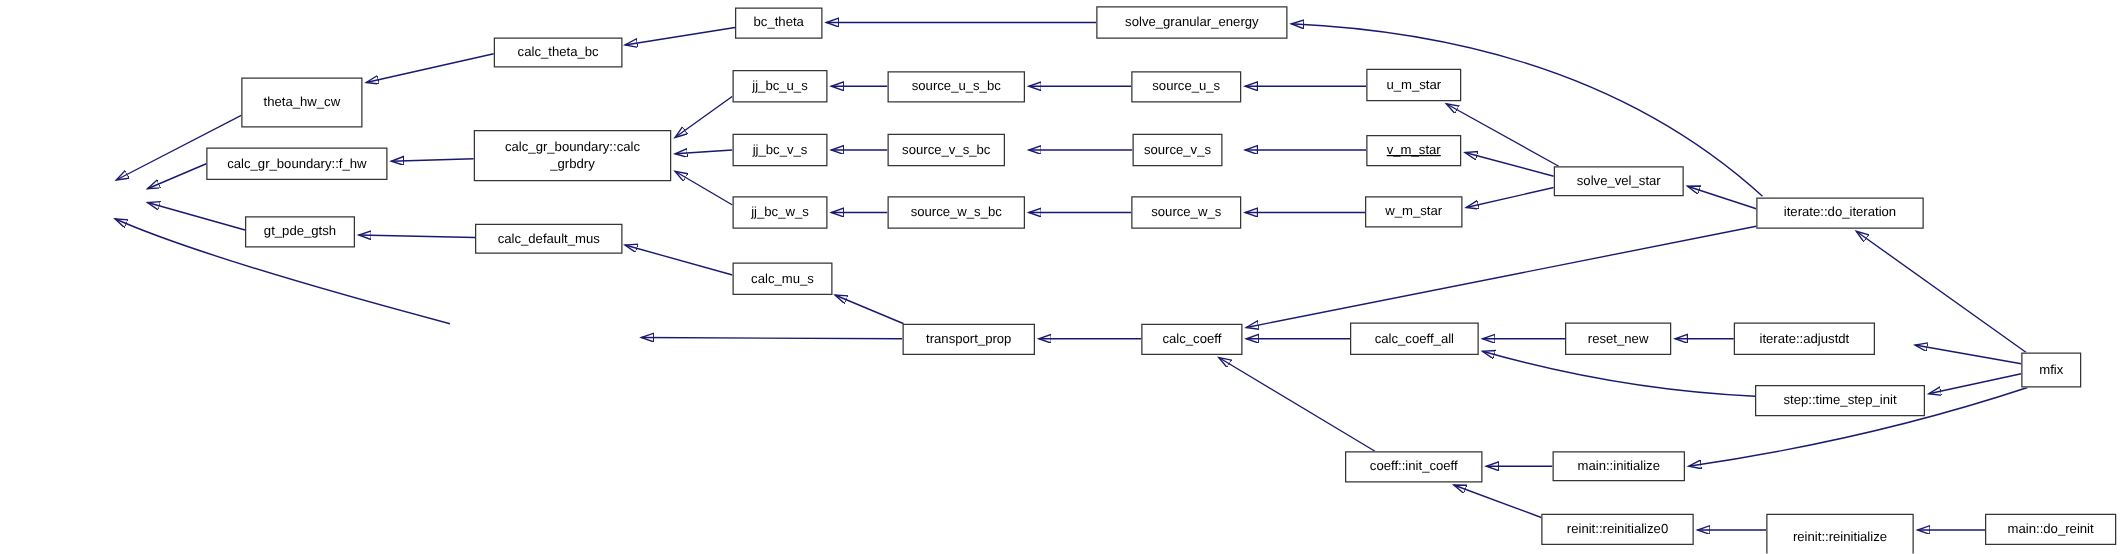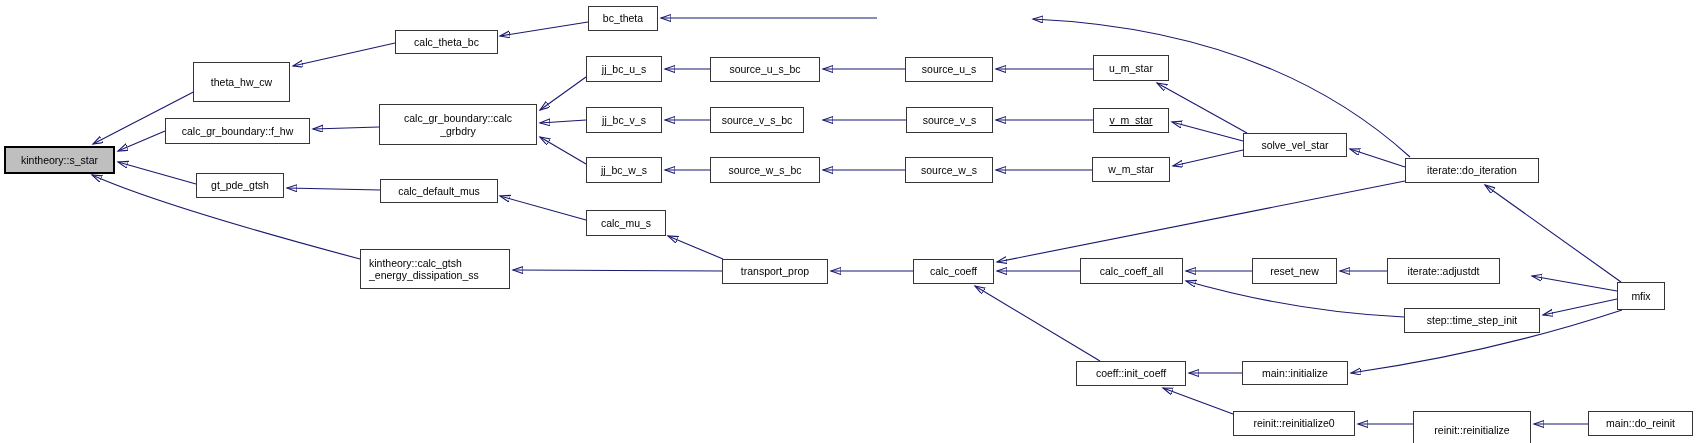--- a/index.html
+++ b/index.html
@@ -88,41 +88,39 @@
     <path d="M1416,271 L1340,271" marker-end="url(#arr)"></path>
     <path d="M1617,291 L1532,276" marker-end="url(#arr)"></path>
     <path d="M1617,299 L1543,315" marker-end="url(#arr)"></path>
     <path d="M1622,310 Q1495,352 1351,373" marker-end="url(#arr)"></path>
     <path d="M1242,373 L1189,373" marker-end="url(#arr)"></path>
     <path d="M1233,414 L1163,388" marker-end="url(#arr)"></path>
     <path d="M1413,424 L1358,424" marker-end="url(#arr)"></path>
     <path d="M1588,424 L1534,424" marker-end="url(#arr)"></path>
   </svg>
 
-  <div class="node current" style="left:4px;top:146px;width:111px;height:28px;">kintheory::s_star</div>
   <div class="node" style="left:193px;top:62px;width:97px;height:40px;">theta_hw_cw</div>
   <div class="node" style="left:165px;top:118px;width:145px;height:26px;">calc_gr_boundary::f_hw</div>
   <div class="node" style="left:196px;top:173px;width:88px;height:25px;">gt_pde_gtsh</div>
   <div class="node" style="left:395px;top:30px;width:103px;height:24px;">calc_theta_bc</div>
   <div class="node" style="left:379px;top:104px;width:158px;height:41px;">calc_gr_boundary::calc
 _grbdry</div>
   <div class="node" style="left:380px;top:179px;width:118px;height:24px;">calc_default_mus</div>
-  <div class="node align-left" style="left:360px;top:249px;width:150px;height:40px;">kintheory::calc_gtsh
-_energy_dissipation_ss</div>
   <div class="node" style="left:588px;top:6px;width:70px;height:25px;">bc_theta</div>
   <div class="node" style="left:586px;top:56px;width:76px;height:26px;">jj_bc_u_s</div>
   <div class="node" style="left:586px;top:107px;width:76px;height:26px;">jj_bc_v_s</div>
   <div class="node" style="left:586px;top:157px;width:76px;height:26px;">jj_bc_w_s</div>
   <div class="node" style="left:586px;top:210px;width:80px;height:26px;">calc_mu_s</div>
   <div class="node" style="left:710px;top:57px;width:110px;height:25px;">source_u_s_bc</div>
   <div class="node" style="left:710px;top:107px;width:94px;height:26px;">source_v_s_bc</div>
   <div class="node" style="left:710px;top:157px;width:110px;height:26px;">source_w_s_bc</div>
   <div class="node" style="left:905px;top:57px;width:88px;height:25px;">source_u_s</div>
-  <div class="node" style="left:906px;top:107px;width:87px;height:26px;">source_v_s</div>
+  <div class="node" style="left:906px;top:107px;width:72px;height:26px;">source_v_s</div>
   <div class="node" style="left:905px;top:157px;width:88px;height:26px;">source_w_s</div>
+  <div class="node" style="left:877px;top:5px;width:153px;height:26px;">solve_granular_energy</div>
   <div class="node" style="left:722px;top:259px;width:106px;height:25px;">transport_prop</div>
   <div class="node" style="left:913px;top:259px;width:81px;height:25px;">calc_coeff</div>
   <div class="node" style="left:1093px;top:55px;width:76px;height:26px;">u_m_star</div>
   <div class="node" style="left:1093px;top:108px;width:76px;height:25px;text-decoration:underline;">v_m_star</div>
   <div class="node" style="left:1092px;top:157px;width:78px;height:25px;">w_m_star</div>
   <div class="node" style="left:1243px;top:133px;width:104px;height:24px;">solve_vel_star</div>
   <div class="node" style="left:1405px;top:158px;width:134px;height:25px;">iterate::do_iteration</div>
   <div class="node" style="left:1080px;top:258px;width:103px;height:26px;">calc_coeff_all</div>
   <div class="node" style="left:1252px;top:258px;width:85px;height:26px;">reset_new</div>
   <div class="node" style="left:1371px;top:258px;width:113px;height:26px;margin-left:16px;">iterate::adjustdt</div>

